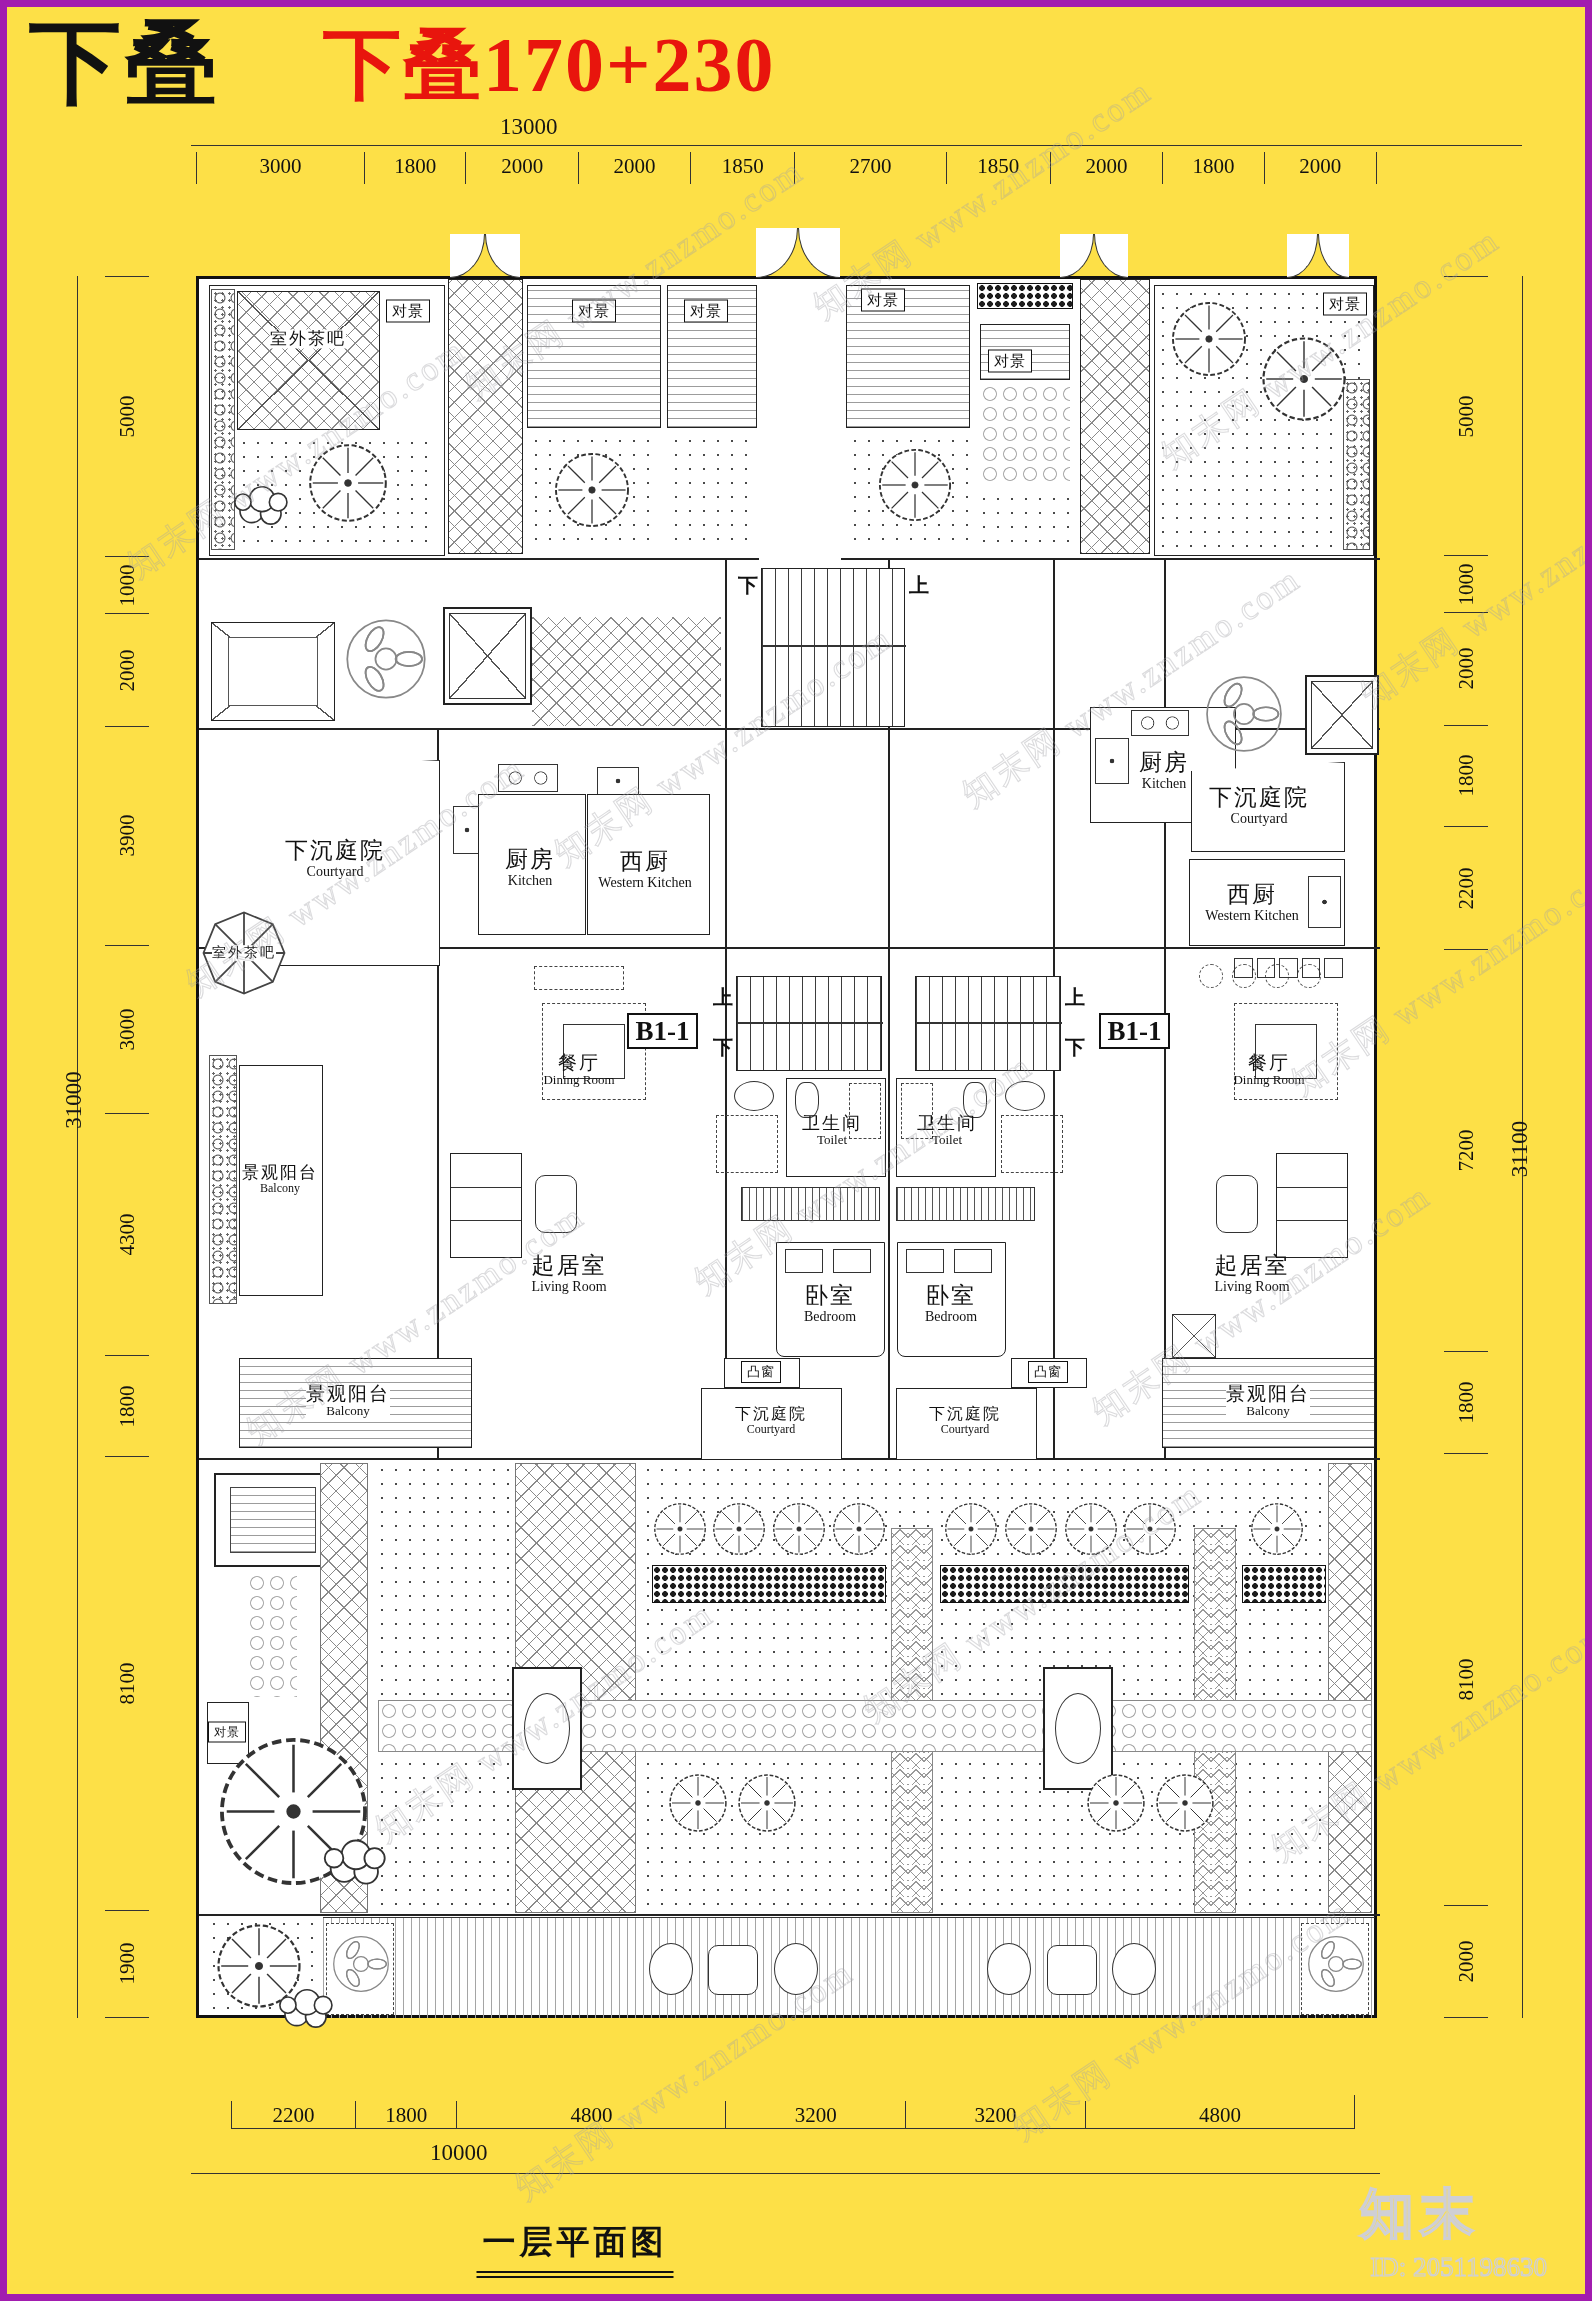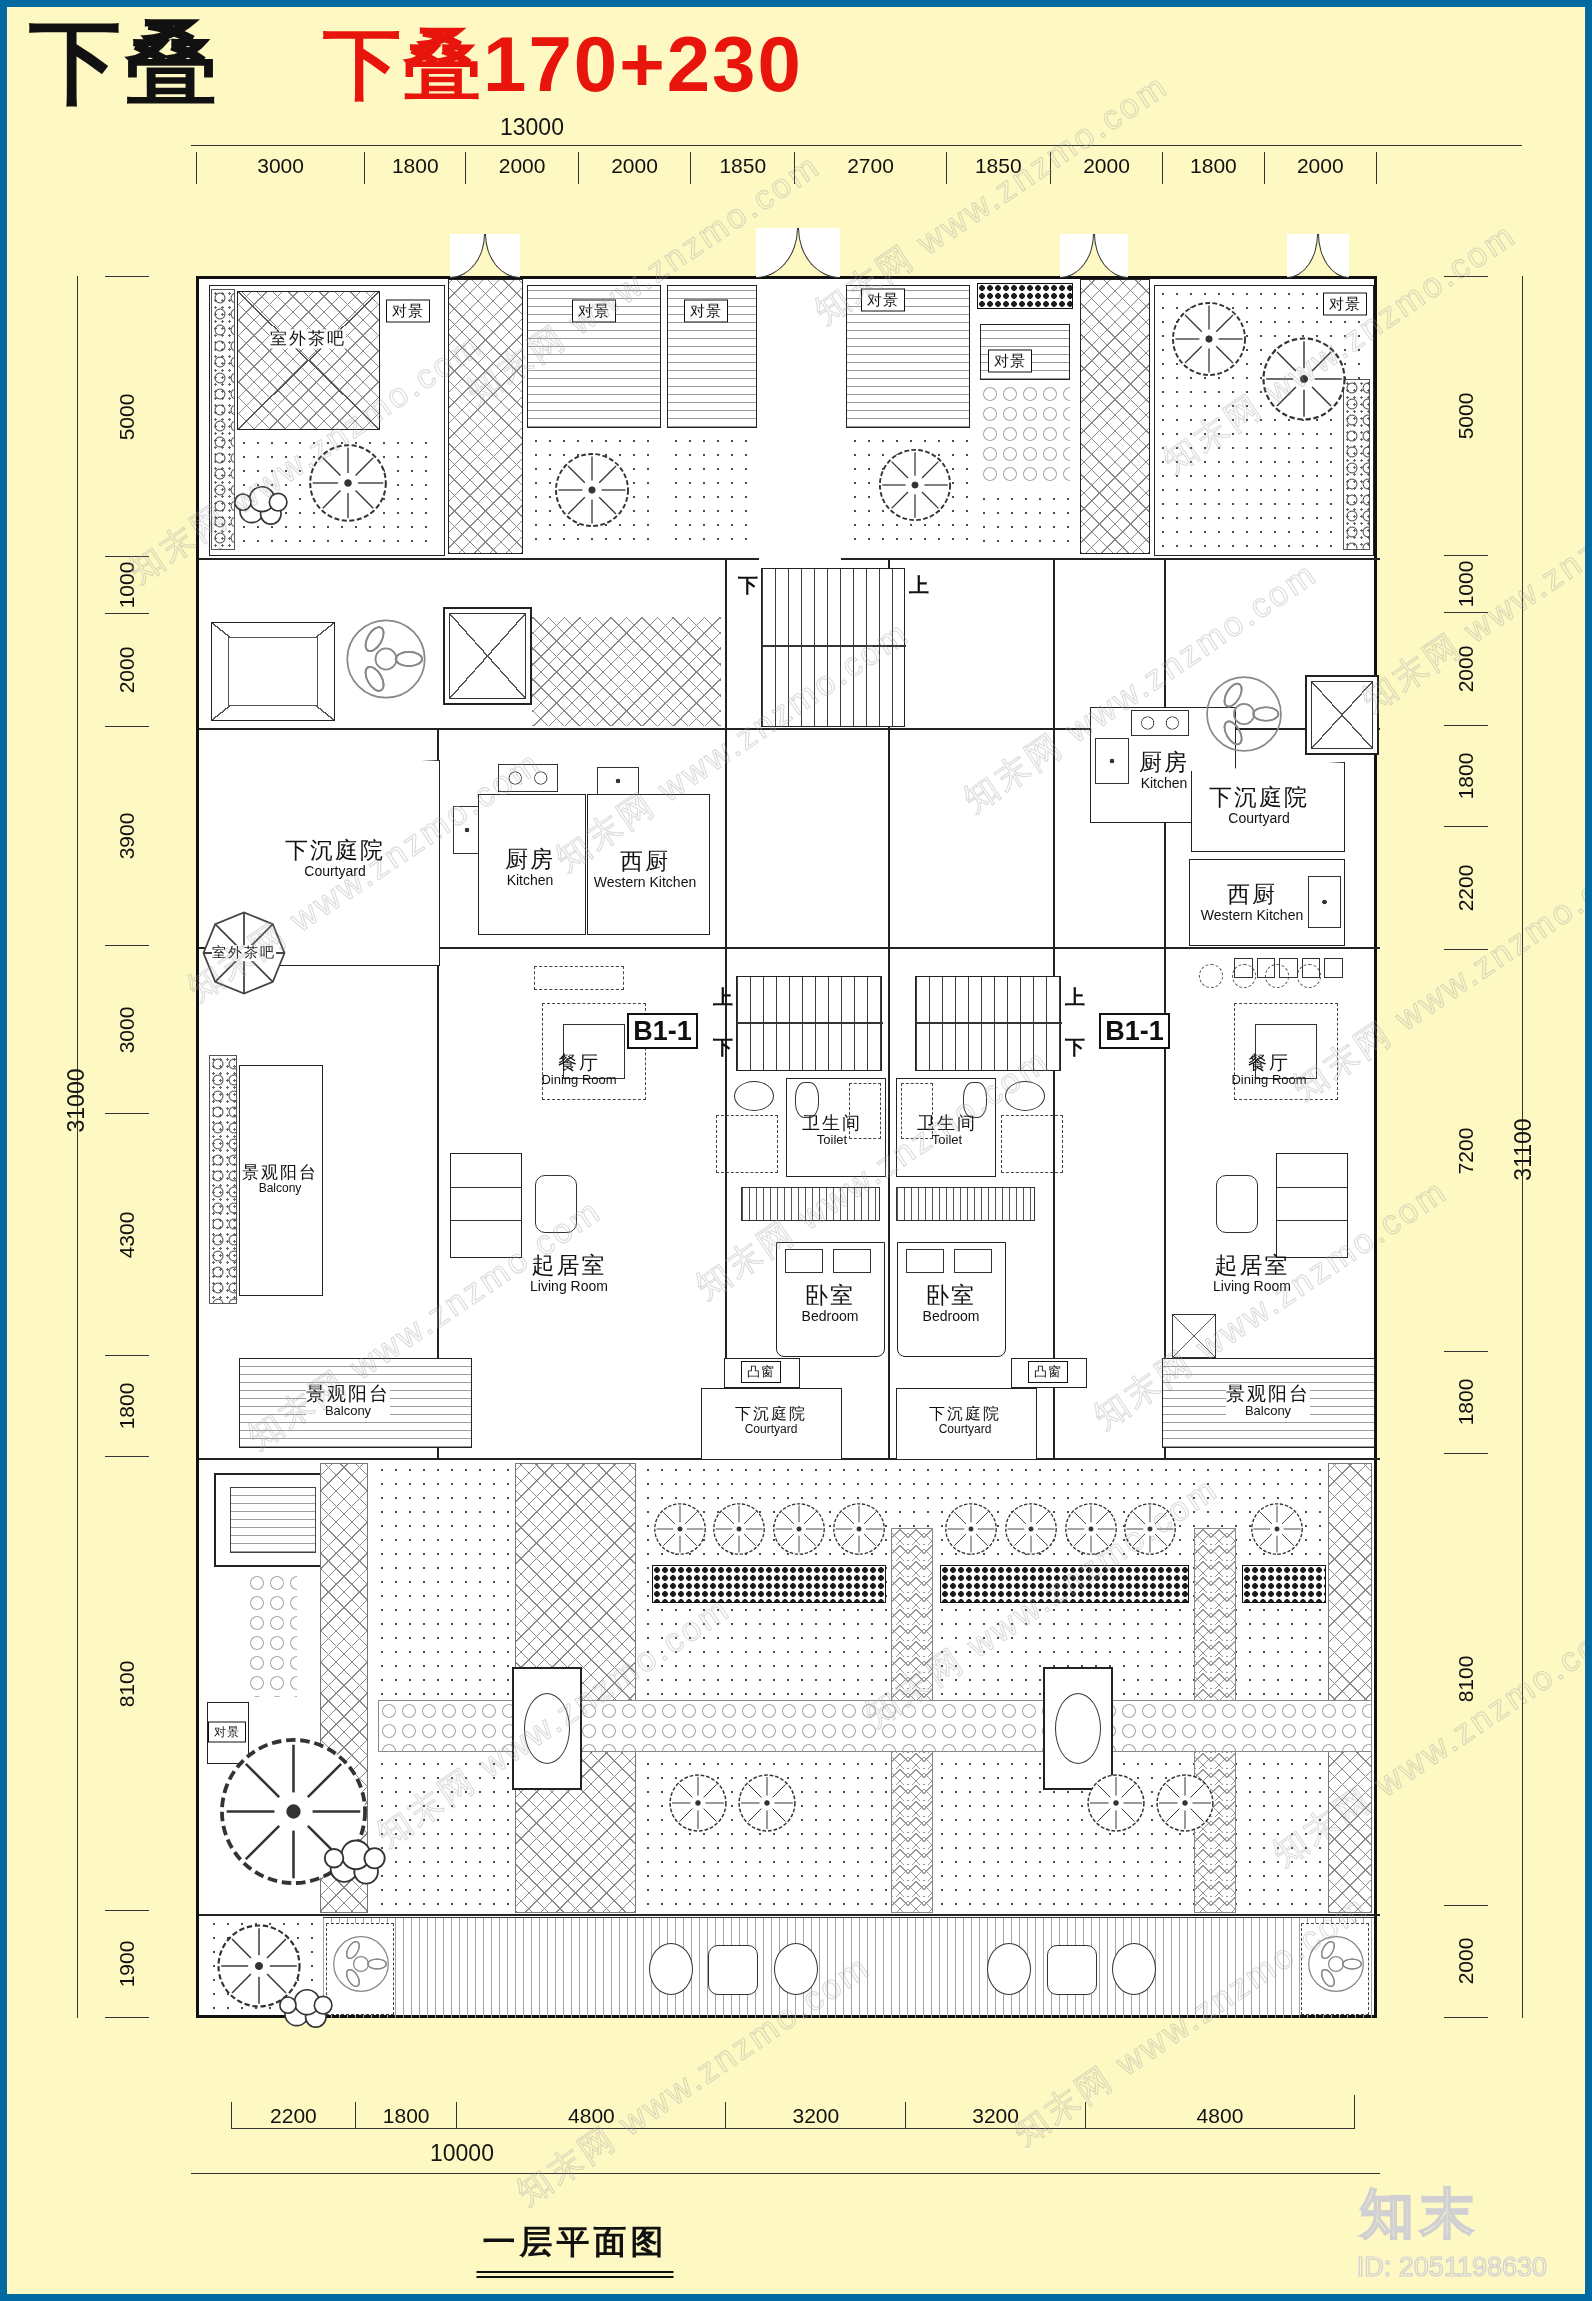--- a/index.html
+++ b/index.html
@@ -1,17 +1,17 @@
 <!DOCTYPE html>
 <html><head>
 <meta charset="utf-8">
 <style>
   html,body{margin:0;padding:0;background:#fff;}
-  #sheet{position:relative;width:1592px;height:2301px;background:#fef9c3;border:7px solid #0369a1;
-         box-sizing:border-box;overflow:hidden;font-family:Liberation Sans, sans-serif;color:#111;}
+  #sheet{position:relative;width:1592px;height:2301px;background:#fde047;border:7px solid #a21caf;
+         box-sizing:border-box;overflow:hidden;font-family:Liberation Serif, serif;color:#111;}
   .abs{position:absolute;box-sizing:border-box;}
   
   #title-black{left:22px;top:-6px;font-size:92px;font-weight:900;letter-spacing:4px;}
   #title-red{left:316px;top:6px;font-size:78px;font-weight:800;letter-spacing:2px;}
   #caption{left:568px;top:2213px;transform:translateX(-50%);font-size:33px;font-weight:700;
            letter-spacing:4px;border-bottom:7px double #111;padding:0 6px 6px 6px;}
   
   .dim-line{background:#333;}
   .dim-num{font-size:21px;color:#151515;white-space:nowrap;}
   .dim-row-h{display:flex;border-right:1.4px solid #333;}

